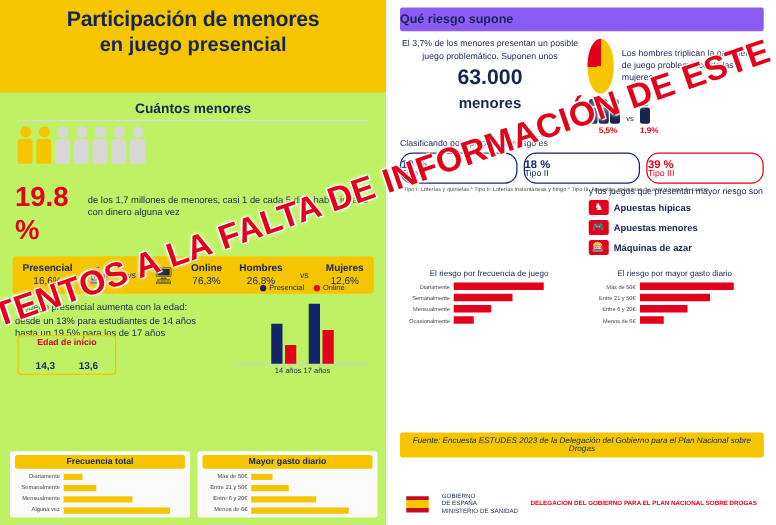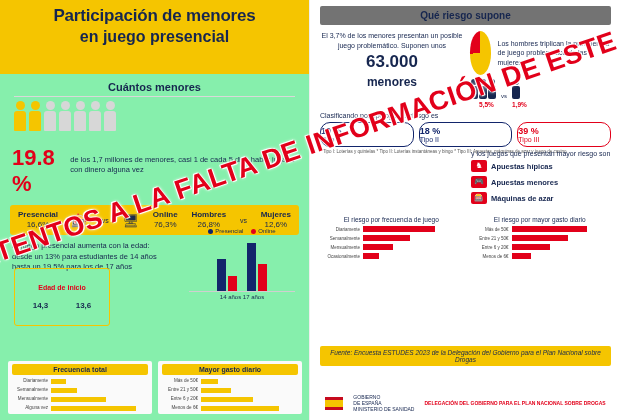--- a/index.html
+++ b/index.html
@@ -3,21 +3,21 @@
 <meta charset="utf-8">
 <style>
   html,body{margin:0;padding:0;}
   body{
     width:621px;height:420px;overflow:hidden;
     font-family:"Liberation Sans", sans-serif;
     background:#ffffff;color:#1b2a4a;
     position:relative;
   }
   #page{position:absolute;inset:0;display:flex;}
-  .left{width:310px;height:420px;position:relative;background:#86efac;}
+  .left{width:310px;height:420px;position:relative;background:#bef264;}
   .right{width:311px;height:420px;position:relative;background:#fff;border-left:1px solid #eee;}
 
   
   .title-band{
     background:#f5c500;height:74px;padding:6px 10px 0 10px;box-sizing:border-box;
     text-align:center;
   }
   .title-band .t1{
     font-size:17px;font-weight:bold;color:#16264f;line-height:20px;letter-spacing:-.2px;
   }
@@ -46,22 +46,22 @@
   }
   .yb-item{font-size:8px;color:#16264f;line-height:10px;text-align:center;}
   .yb-item .lab{font-weight:bold;font-size:8px;}
   .yb-item .num{font-weight:normal;font-size:8px;}
   .yb-vs{font-size:7px;color:#16264f;}
   .icon-sq{font-size:13px;line-height:13px;}
 
   .para{font-size:7.5px;line-height:10.5px;color:#16264f;padding:6px 10px 0 12px;width:175px;box-sizing:border-box;}
 
   .edad-box{
-    position:absolute;left:14px;top:268px;width:96px;border:1px solid #f5c500;border-radius:3px;
-    padding:15px 4px;box-sizing:border-box;
+    position:absolute;left:14px;top:268px;width:79px;border:1px solid #f5c500;border-radius:3px;
+    padding:2px 4px;box-sizing:border-box;
   }
   .edad-box .eb-title{font-size:7px;font-weight:bold;color:#e2001a;text-align:center;}
   .edad-box .eb-vals{display:flex;justify-content:space-around;font-size:8px;font-weight:bold;color:#16264f;margin-top:10px;}
 
   .minibar-wrap{position:absolute;right:8px;top:228px;width:118px;}
   .minibar-legend{display:flex;gap:8px;justify-content:center;font-size:6px;color:#16264f;}
   .lg-dot{display:inline-block;width:5px;height:5px;border-radius:50%;margin-right:2px;vertical-align:middle;}
   .minibars{display:flex;align-items:flex-end;justify-content:center;gap:10px;height:54px;margin-top:3px;}
   .mb-group{display:flex;align-items:flex-end;gap:2px;}
   .mb{width:9px;}
@@ -72,21 +72,21 @@
 
   .bottom-charts{position:absolute;bottom:6px;left:0;width:310px;display:flex;gap:6px;padding:0 8px;box-sizing:border-box;}
   .bc{flex:1;background:#fafafa;border-radius:2px;padding:3px 4px;box-sizing:border-box;}
   .bc-title{background:#f5c500;color:#16264f;font-size:7px;font-weight:bold;text-align:center;border-radius:2px;padding:2px 0;}
   .hbar-row{display:flex;align-items:center;gap:3px;margin-top:3px;}
   .hbar-lab{font-size:4.6px;width:36px;text-align:right;color:#444;line-height:6px;}
   .hbar{height:5px;background:#f5c500;}
 
   
   .r-title{
-    background:#737373;margin:6px 10px 0 10px;border-radius:2px;text-align:center;
+    background:#8b5cf6;margin:6px 10px 0 10px;border-radius:2px;text-align:left;
     font-size:10px;font-weight:bold;color:#16264f;padding:4px 0;
   }
   .r-top{display:flex;gap:6px;padding:6px 10px 0 10px;}
   .r-left-col{width:148px;}
   .r-right-col{width:145px;}
   .r-para{font-size:7px;line-height:9.5px;color:#16264f;text-align:center;}
   .r-big{font-size:17px;font-weight:bold;color:#16264f;text-align:center;line-height:19px;margin-top:2px;}
   .donut{
     width:44px;height:44px;border-radius:50%;margin:0 auto;
     background:conic-gradient(#f5c500 0 74%, #e2001a 74% 100%);

